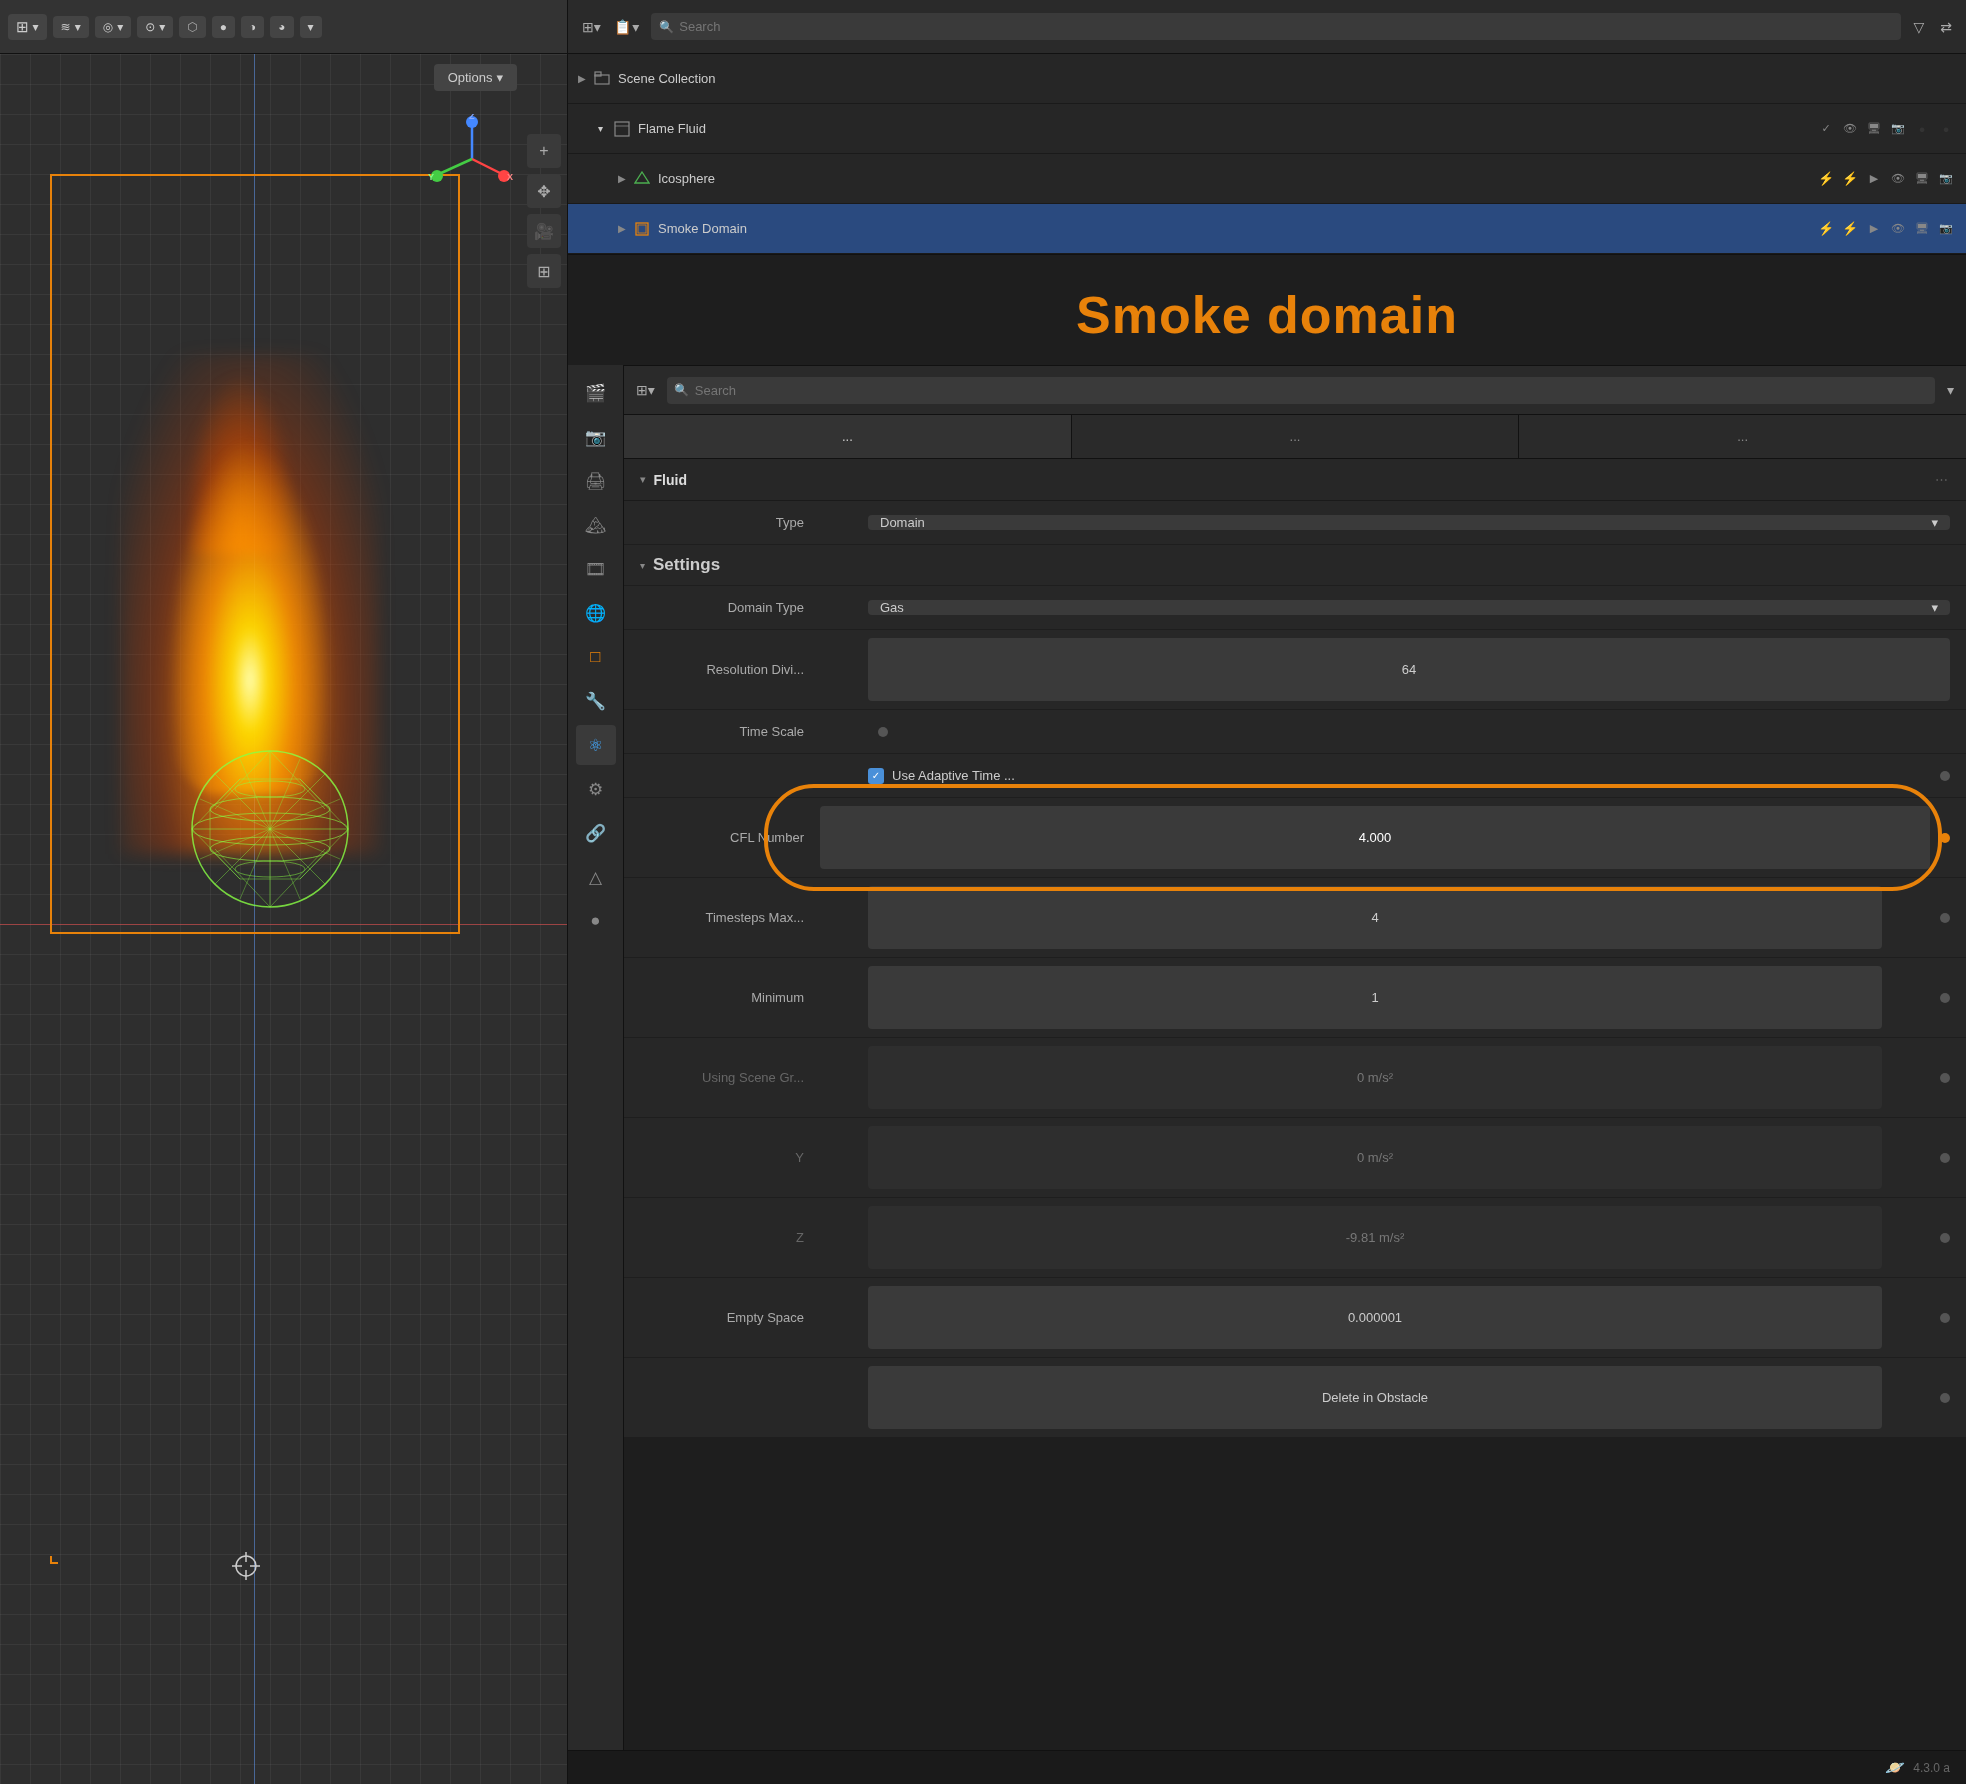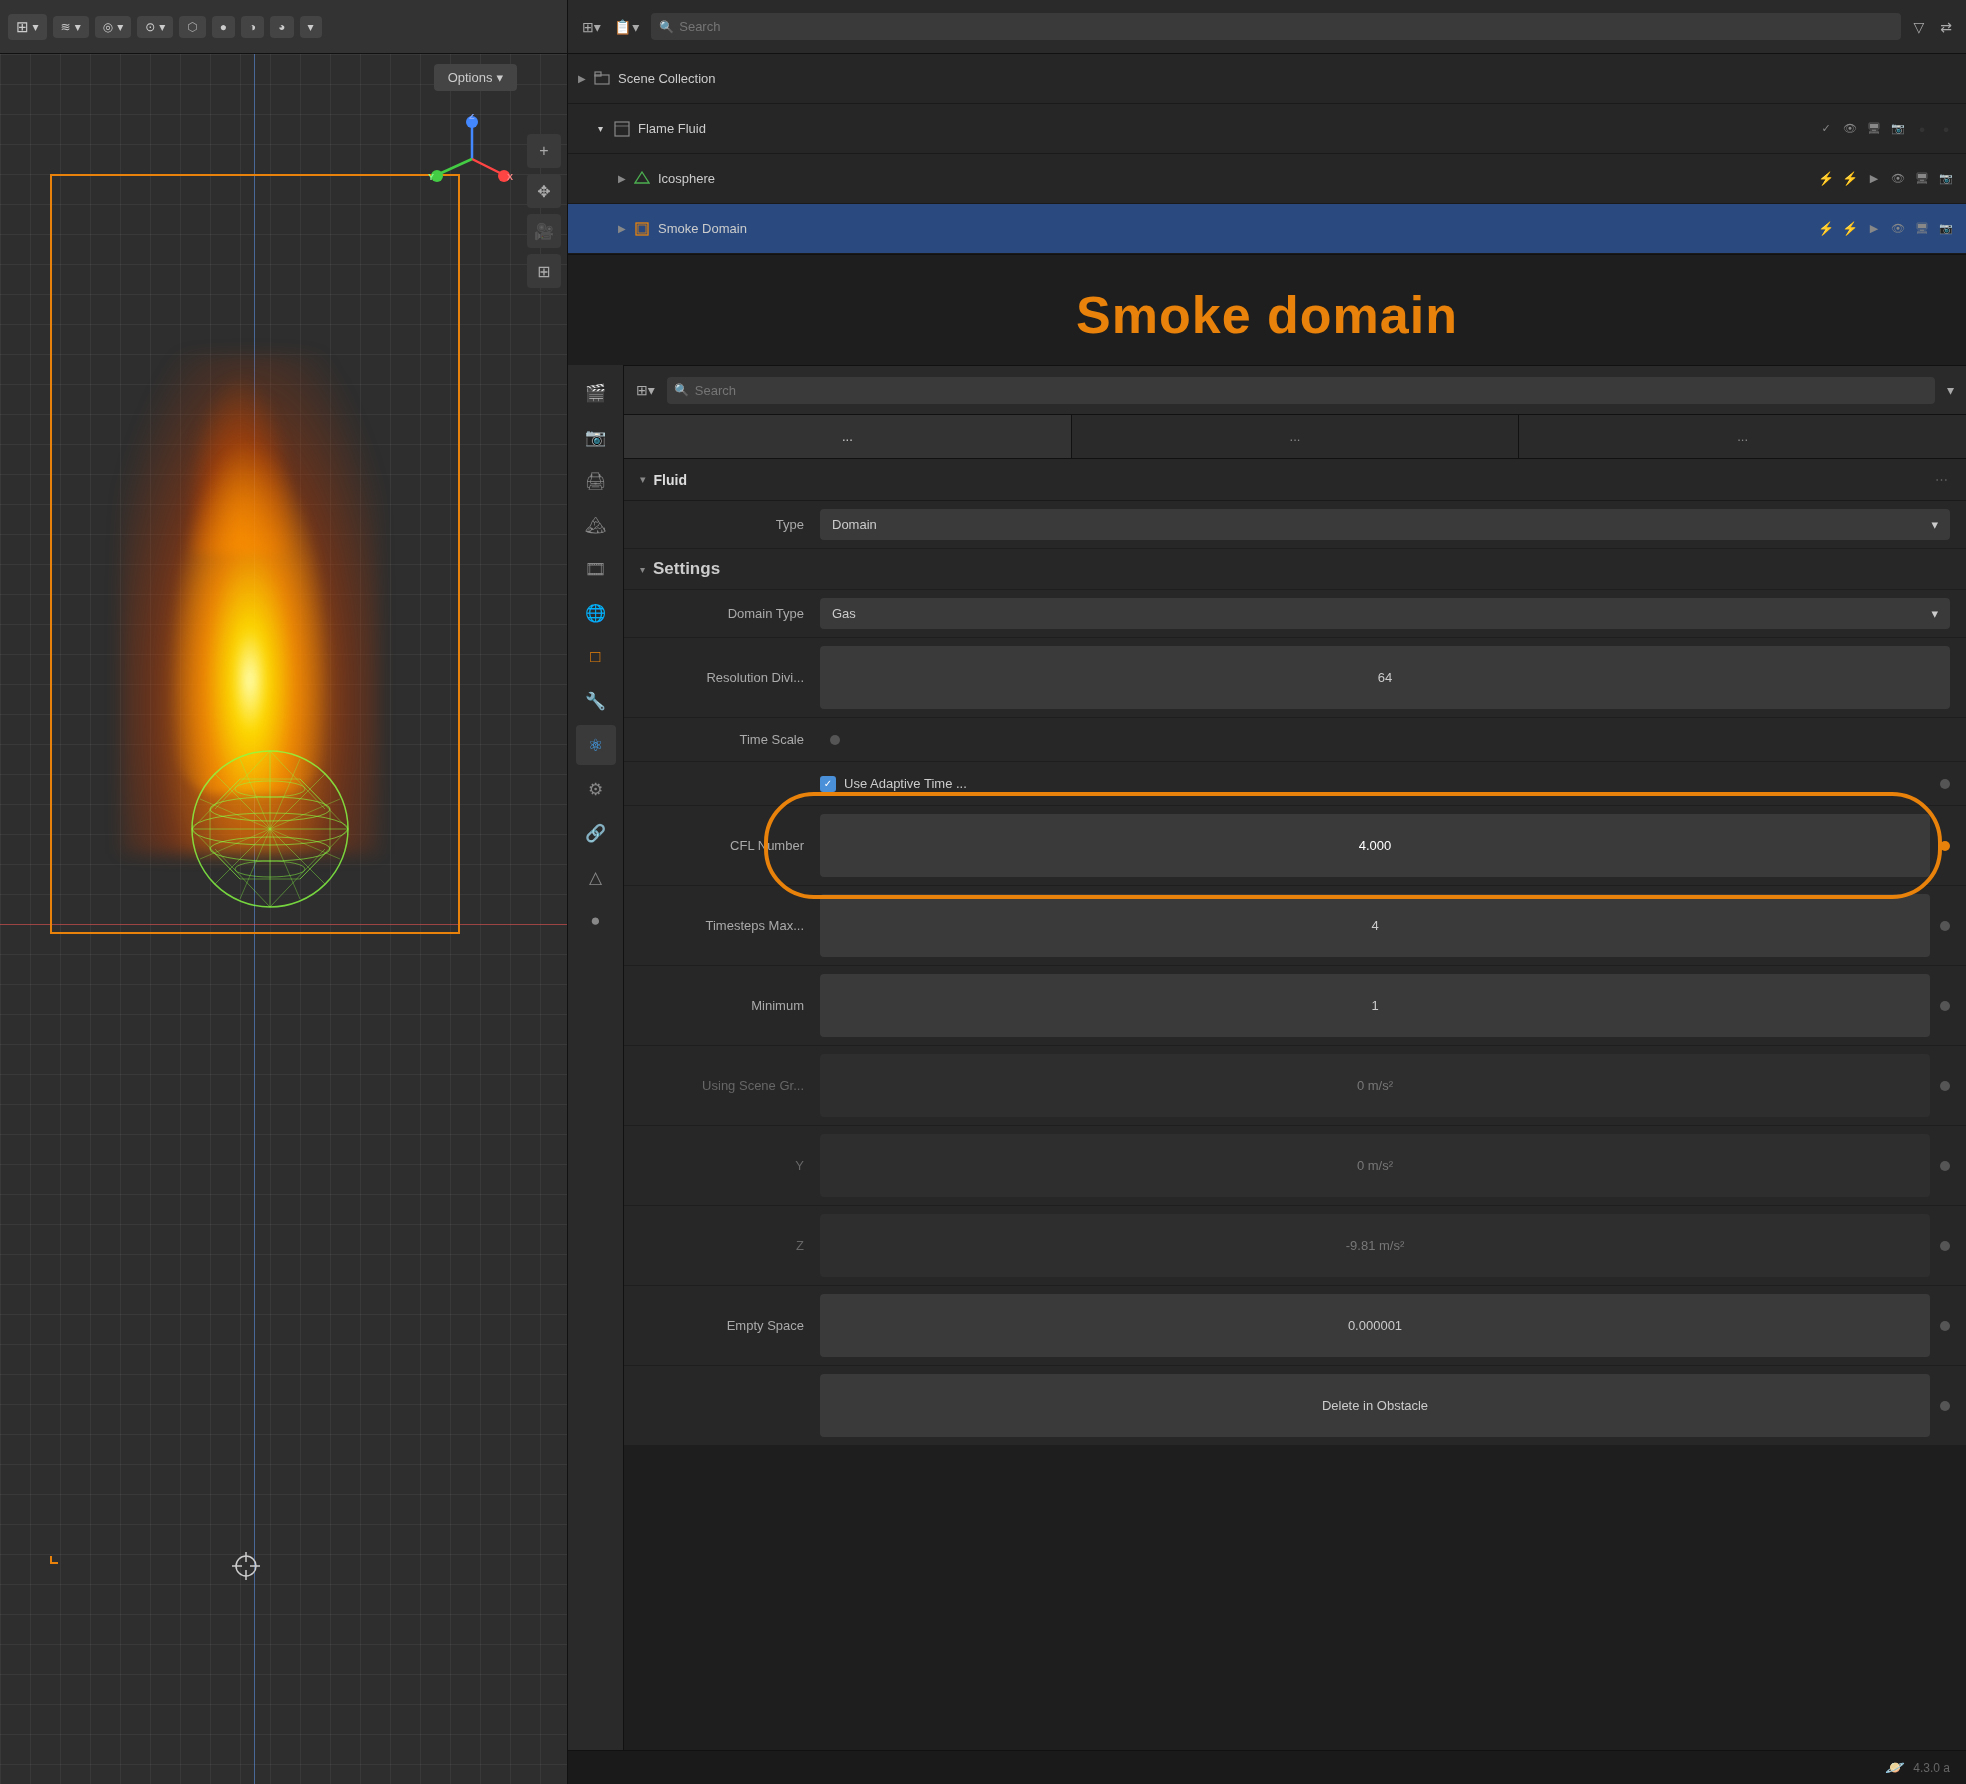--- a/index.html
+++ b/index.html
@@ -444,20 +444,21 @@
       letter-spacing: 2px;
     }
 
     
     .form-row {
       display: flex;
       align-items: center;
       padding: 8px 16px;
       min-height: 44px;
       border-bottom: 1px solid #1e1e1e;
+      gap: 48px;
     }
 
     .form-label {
       color: #aaa;
       font-size: 13px;
       min-width: 180px;
       text-align: right;
       padding-right: 16px;
     }
 
@@ -465,21 +466,21 @@
 
     .form-value {
       flex: 1;
     }
 
     .dropdown-field {
       background: #3a3a3a;
       border: none;
       border-radius: 4px;
       color: #ccc;
-      padding: 8px 12px;
+      padding: 0 12px;
       width: 100%;
       font-size: 13px;
       cursor: pointer;
       display: flex;
       align-items: flex-end;
       justify-content: space-between;
     }
 
     .number-field {
       background: #3a3a3a;

